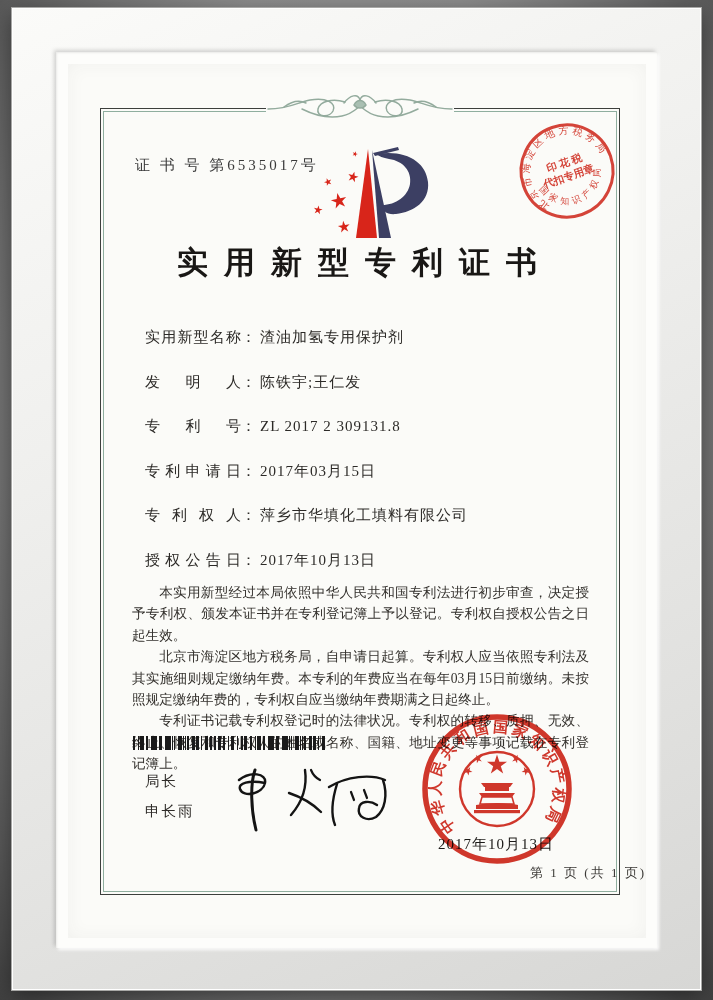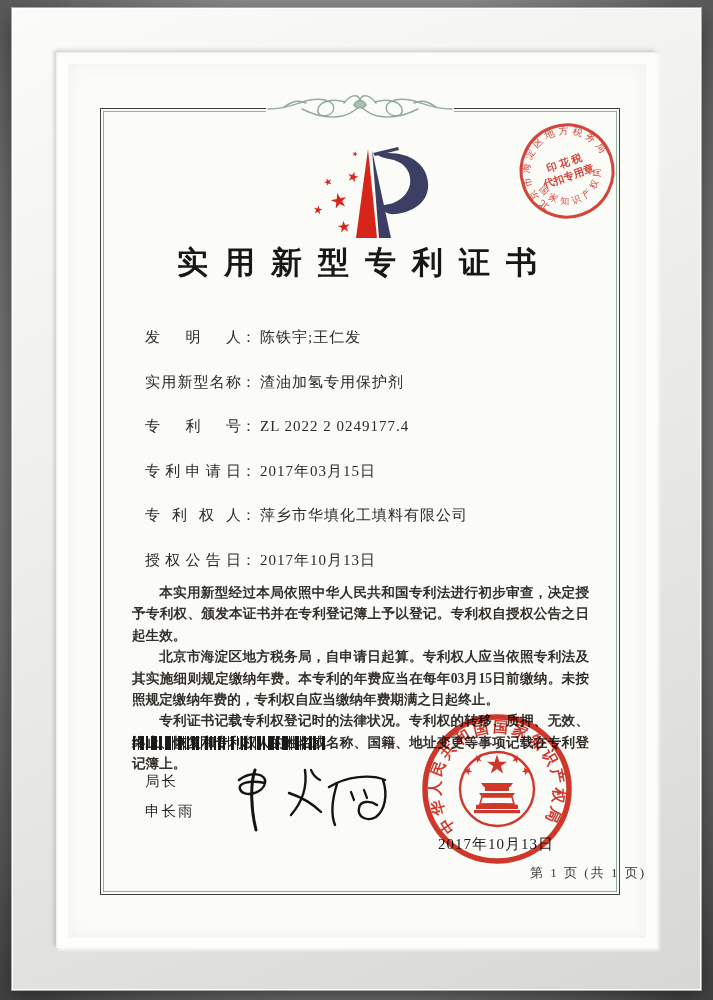--- a/index.html
+++ b/index.html
@@ -42,21 +42,21 @@
   .cert-no{left:67px;top:92px;font-size:15px;letter-spacing:3px;color:#3a3a3a;}
   .logo{left:242px;top:82px;width:126px;height:100px;}
   .title{left:0;right:0;top:178px;text-align:center;font-size:31px;font-weight:bold;
          letter-spacing:16px;color:#191715;text-indent:16px;font-family:Liberation Serif, serif;}
   .fields{left:77px;top:264px;right:40px;}
   .field-row{height:44.5px;font-size:15px;color:#2c2a27;white-space:nowrap;}
   .field-label{display:inline-block;width:96px;text-align:justify;text-align-last:justify;}
   .field-colon{display:inline-block;margin-right:4px;}
   .field-value{letter-spacing:1px;}
   .body-text{left:64px;top:518px;width:457px;font-size:13.6px;line-height:21.4px;
-             text-align:justify;color:#33302c;font-weight:bold;}
+             text-align:justify;color:#33302c;}
   .body-text p{margin:0;text-indent:2em;}
   .barcode{
     left:65px;top:672px;width:192px;height:14px;
     background:
       repeating-linear-gradient(90deg,#1a1a1a 0 2px,transparent 2px 5px,#1a1a1a 5px 6px,transparent 6px 9px),
       repeating-linear-gradient(90deg,#1a1a1a 0 1px,transparent 1px 7px,#1a1a1a 7px 10px,transparent 10px 13px);
   }
   .director-title{left:77px;top:708px;font-size:14.5px;letter-spacing:2px;}
   .director-name{left:77px;top:738px;font-size:14.5px;letter-spacing:2px;font-family:Liberation Mono, monospace;}
   .signature{left:157px;top:698px;width:180px;height:80px;}
@@ -88,20 +88,21 @@
             <path d="M28,21 C50,21 58,14 70,12 C86,9 97,15 93,23 C89,30 76,29 78,21 C80,13 93,10 105,14"></path>
             <path d="M62,21 C74,27 88,31 102,28 C112,26 116,21 120,18"></path>
             <path d="M44,19 C52,13 60,12 66,15"></path>
             <path d="M104,15 C110,7 118,5 120,12"></path>
           </g>
           <path d="M114,17 C117,11 123,11 126,17 C123,21 117,21 114,17 Z" fill="#a9bfb2"></path>
         </g>
       </svg>
     </div>
 
+    <div class="abs cert-no">证 书 号 第6535017号</div>
 
     <svg class="abs logo" viewBox="0 0 126 100">
       <defs>
         <polygon id="star" points="0,-10 2.25,-3.09 9.51,-3.09 3.63,1.18 5.88,8.09 0,3.82 -5.88,8.09 -3.63,1.18 -9.51,-3.09 -2.25,-3.09"></polygon>
       </defs>
       <g>
         <polygon points="58,3 67,92 46,92" fill="#d8251a"></polygon>
         <polygon points="62,4 81,92 69,92" fill="#3c3f63"></polygon>
         <path d="M63,7 L88,1 L89,4 L65,10 Z" fill="#3c3f63"></path>
         <path d="M66,8 C96,3 116,16 118,36 C120,55 104,66 86,68 C77,69 72,65 72,59 C86,59 98,50 100,38 C102,25 93,15 79,13 C73,12 69,10 66,8 Z" fill="#3c3f63"></path>
@@ -113,27 +114,27 @@
         <use href="#star" transform="translate(8,64) scale(0.46) rotate(10)"></use>
         <use href="#star" transform="translate(34,81) scale(0.62) rotate(-8)"></use>
         <use href="#star" transform="translate(45,8) scale(0.28) rotate(20)"></use>
       </g>
     </svg>
 
     <div class="abs title">实用新型专利证书</div>
 
     <div class="abs fields">
       <div class="field-row">
+        <span class="field-label">实用新型名称</span><span class="field-colon">：</span><span class="field-value">渣油加氢专用保护剂</span>
+      </div>
+      <div class="field-row">
         <span class="field-label">发 明 人</span><span class="field-colon">：</span><span class="field-value">陈铁宇;王仁发</span>
       </div>
       <div class="field-row">
-        <span class="field-label">实用新型名称</span><span class="field-colon">：</span><span class="field-value">渣油加氢专用保护剂</span>
-      </div>
-      <div class="field-row">
-        <span class="field-label">专 利 号</span><span class="field-colon">：</span><span class="field-value">ZL 2022 2 0249177.4</span>
+        <span class="field-label">专 利 号</span><span class="field-colon">：</span><span class="field-value">ZL 2017 2 309131.8</span>
       </div>
       <div class="field-row">
         <span class="field-label">专利申请日</span><span class="field-colon">：</span><span class="field-value">2017年03月15日</span>
       </div>
       <div class="field-row">
         <span class="field-label">专 利 权 人</span><span class="field-colon">：</span><span class="field-value">萍乡市华填化工填料有限公司</span>
       </div>
       <div class="field-row">
         <span class="field-label">授权公告日</span><span class="field-colon">：</span><span class="field-value">2017年10月13日</span>
       </div>

